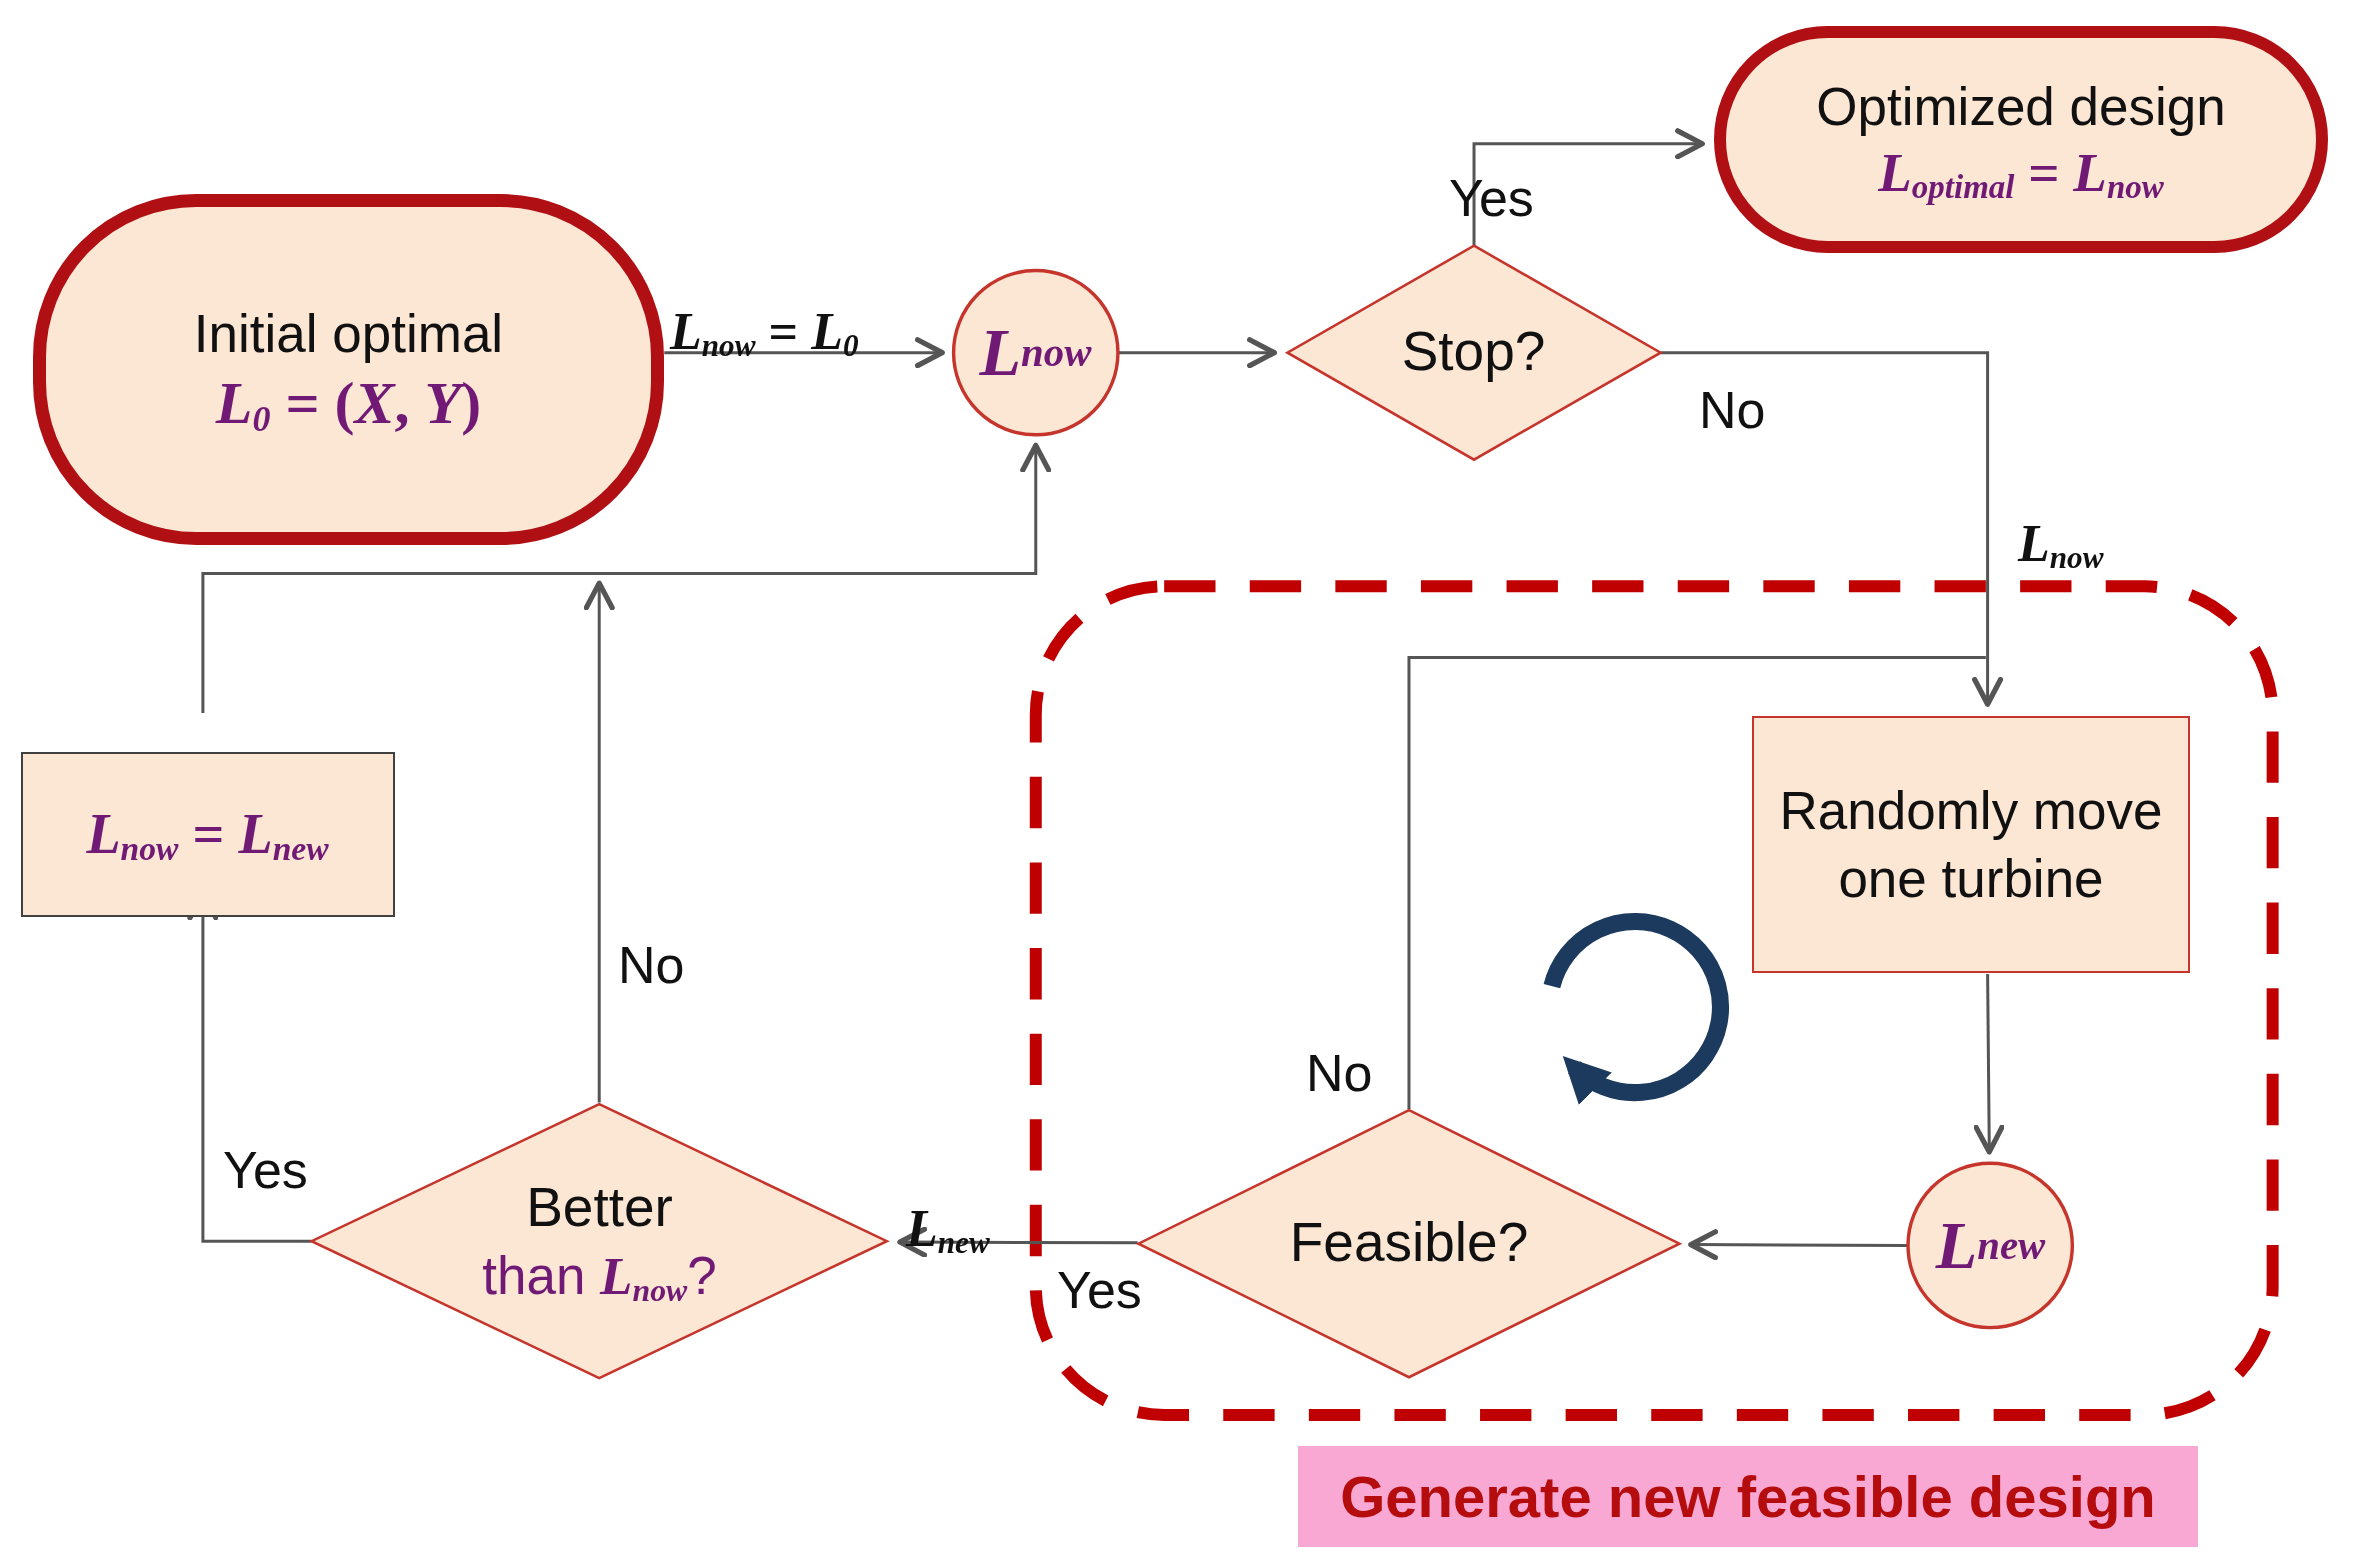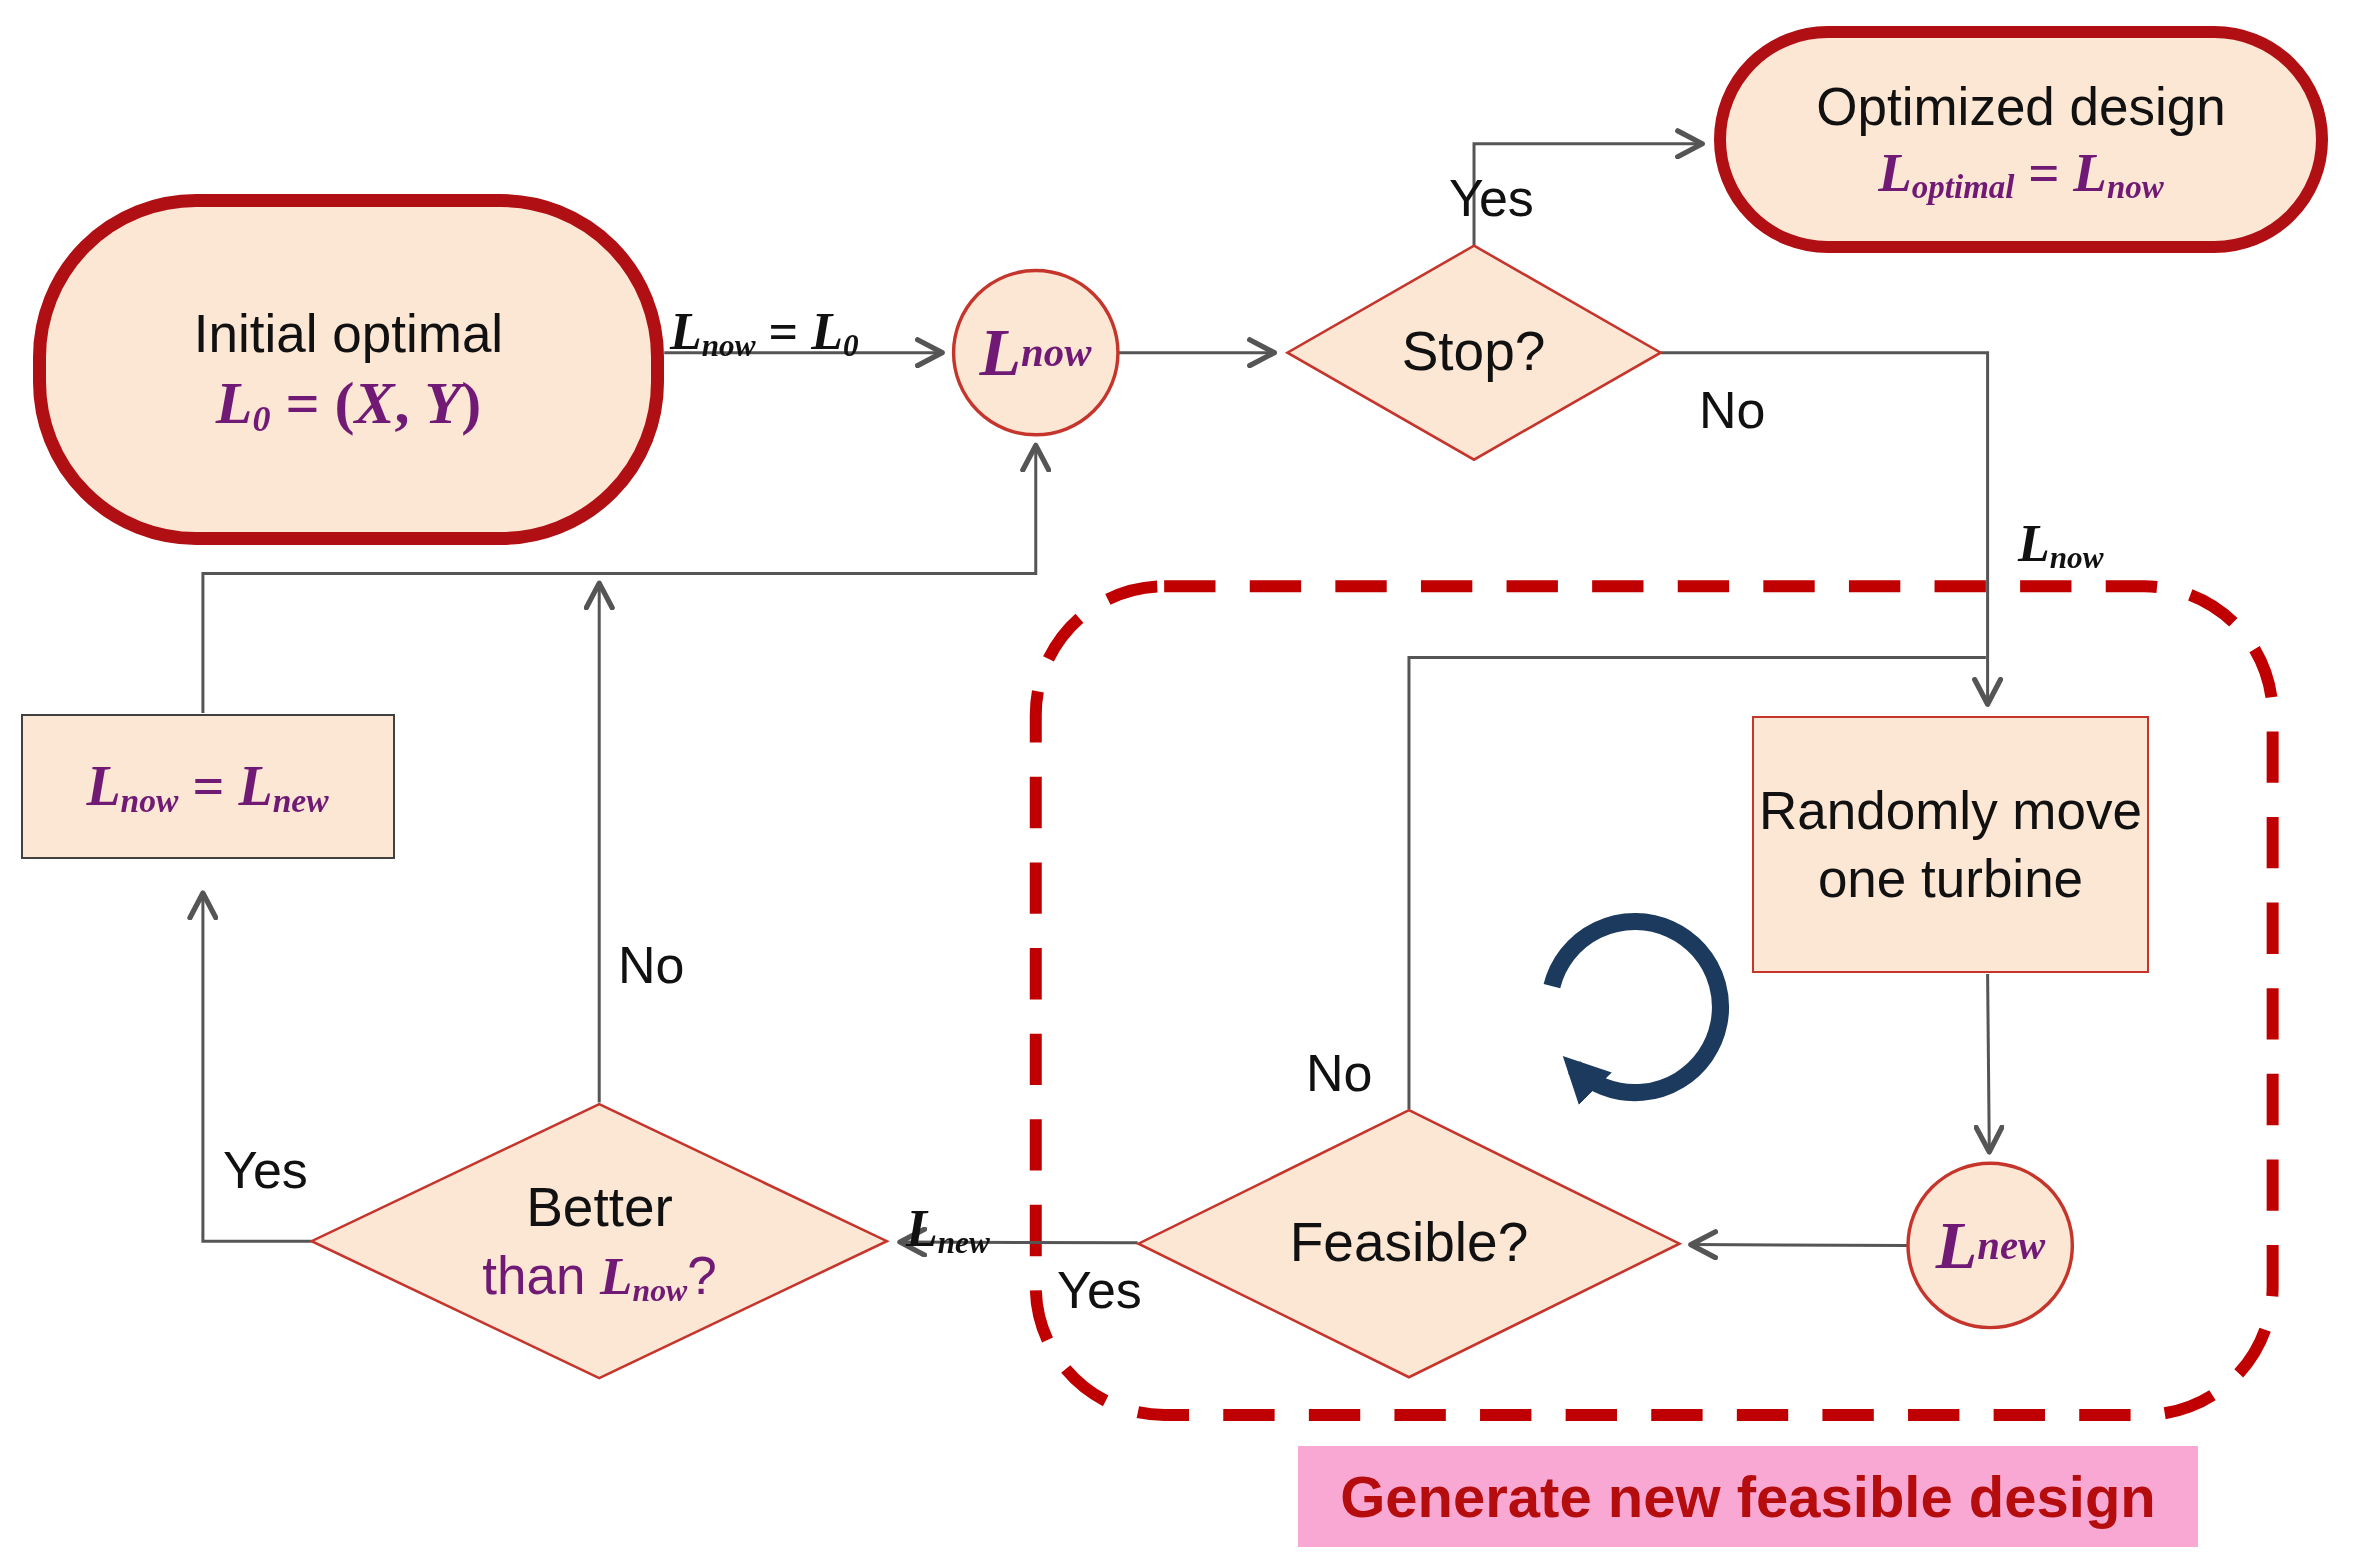--- a/index.html
+++ b/index.html
@@ -73,26 +73,26 @@
   <div class="node stadium-thick" style="left:33px;top:194px;width:631px;height:351px;">
     <div class="node-title">Initial optimal</div>
     <div class="formula"><span class="seg-var">L</span><sub class="seg-sub">0</sub><span class="seg-op"> = (</span><span class="seg-var">X</span><span class="seg-op">, </span><span class="seg-var">Y</span><span class="seg-op">)</span></div>
   </div>
 
   <div class="node stadium-thick" style="left:1714px;top:26px;width:614px;height:227px;border-radius:116px;border-width:12px;">
     <div class="node-title">Optimized design</div>
     <div class="formula" style="font-size:55px;"><span class="seg-var">L</span><sub class="seg-sub">optimal</sub><span class="seg-op"> = </span><span class="seg-var">L</span><sub class="seg-sub">now</sub></div>
   </div>
 
-  <div class="node rect-thin" style="left:1752px;top:716px;width:397px;height:257px;">
+  <div class="node rect-thin" style="left:1752px;top:716px;width:438px;height:257px;">
     <div class="node-title">Randomly move</div>
     <div class="node-title">one turbine</div>
   </div>
 
-  <div class="node rect-dark" style="left:20.5px;top:714px;width:374px;height:145px;">
+  <div class="node rect-dark" style="left:20.5px;top:752px;width:374px;height:165px;">
     <div class="formula" style="font-size:56px;"><span class="seg-var">L</span><sub class="seg-sub">now</sub><span class="seg-op"> = </span><span class="seg-var">L</span><sub class="seg-sub">new</sub></div>
   </div>
 
   <div class="diamond-label" style="left:1345px;top:318px;width:257px;height:68px;">
     <span>Stop?</span>
   </div>
   <div class="diamond-label" style="left:1238px;top:1209px;width:342px;height:68px;">
     <span>Feasible?</span>
   </div>
   <div class="diamond-label" style="left:411px;top:1138px;width:377px;height:205px;">

